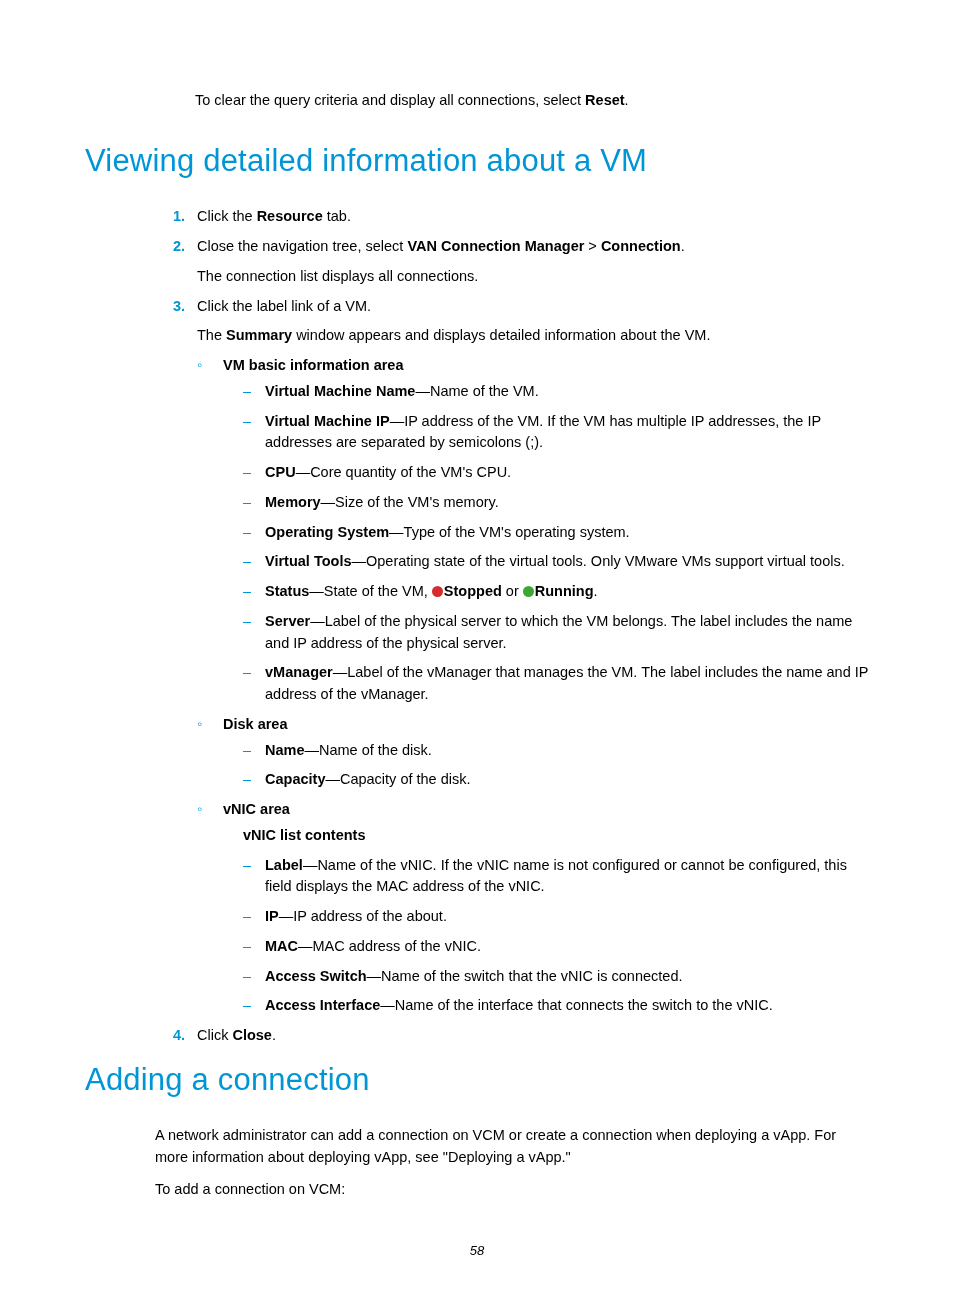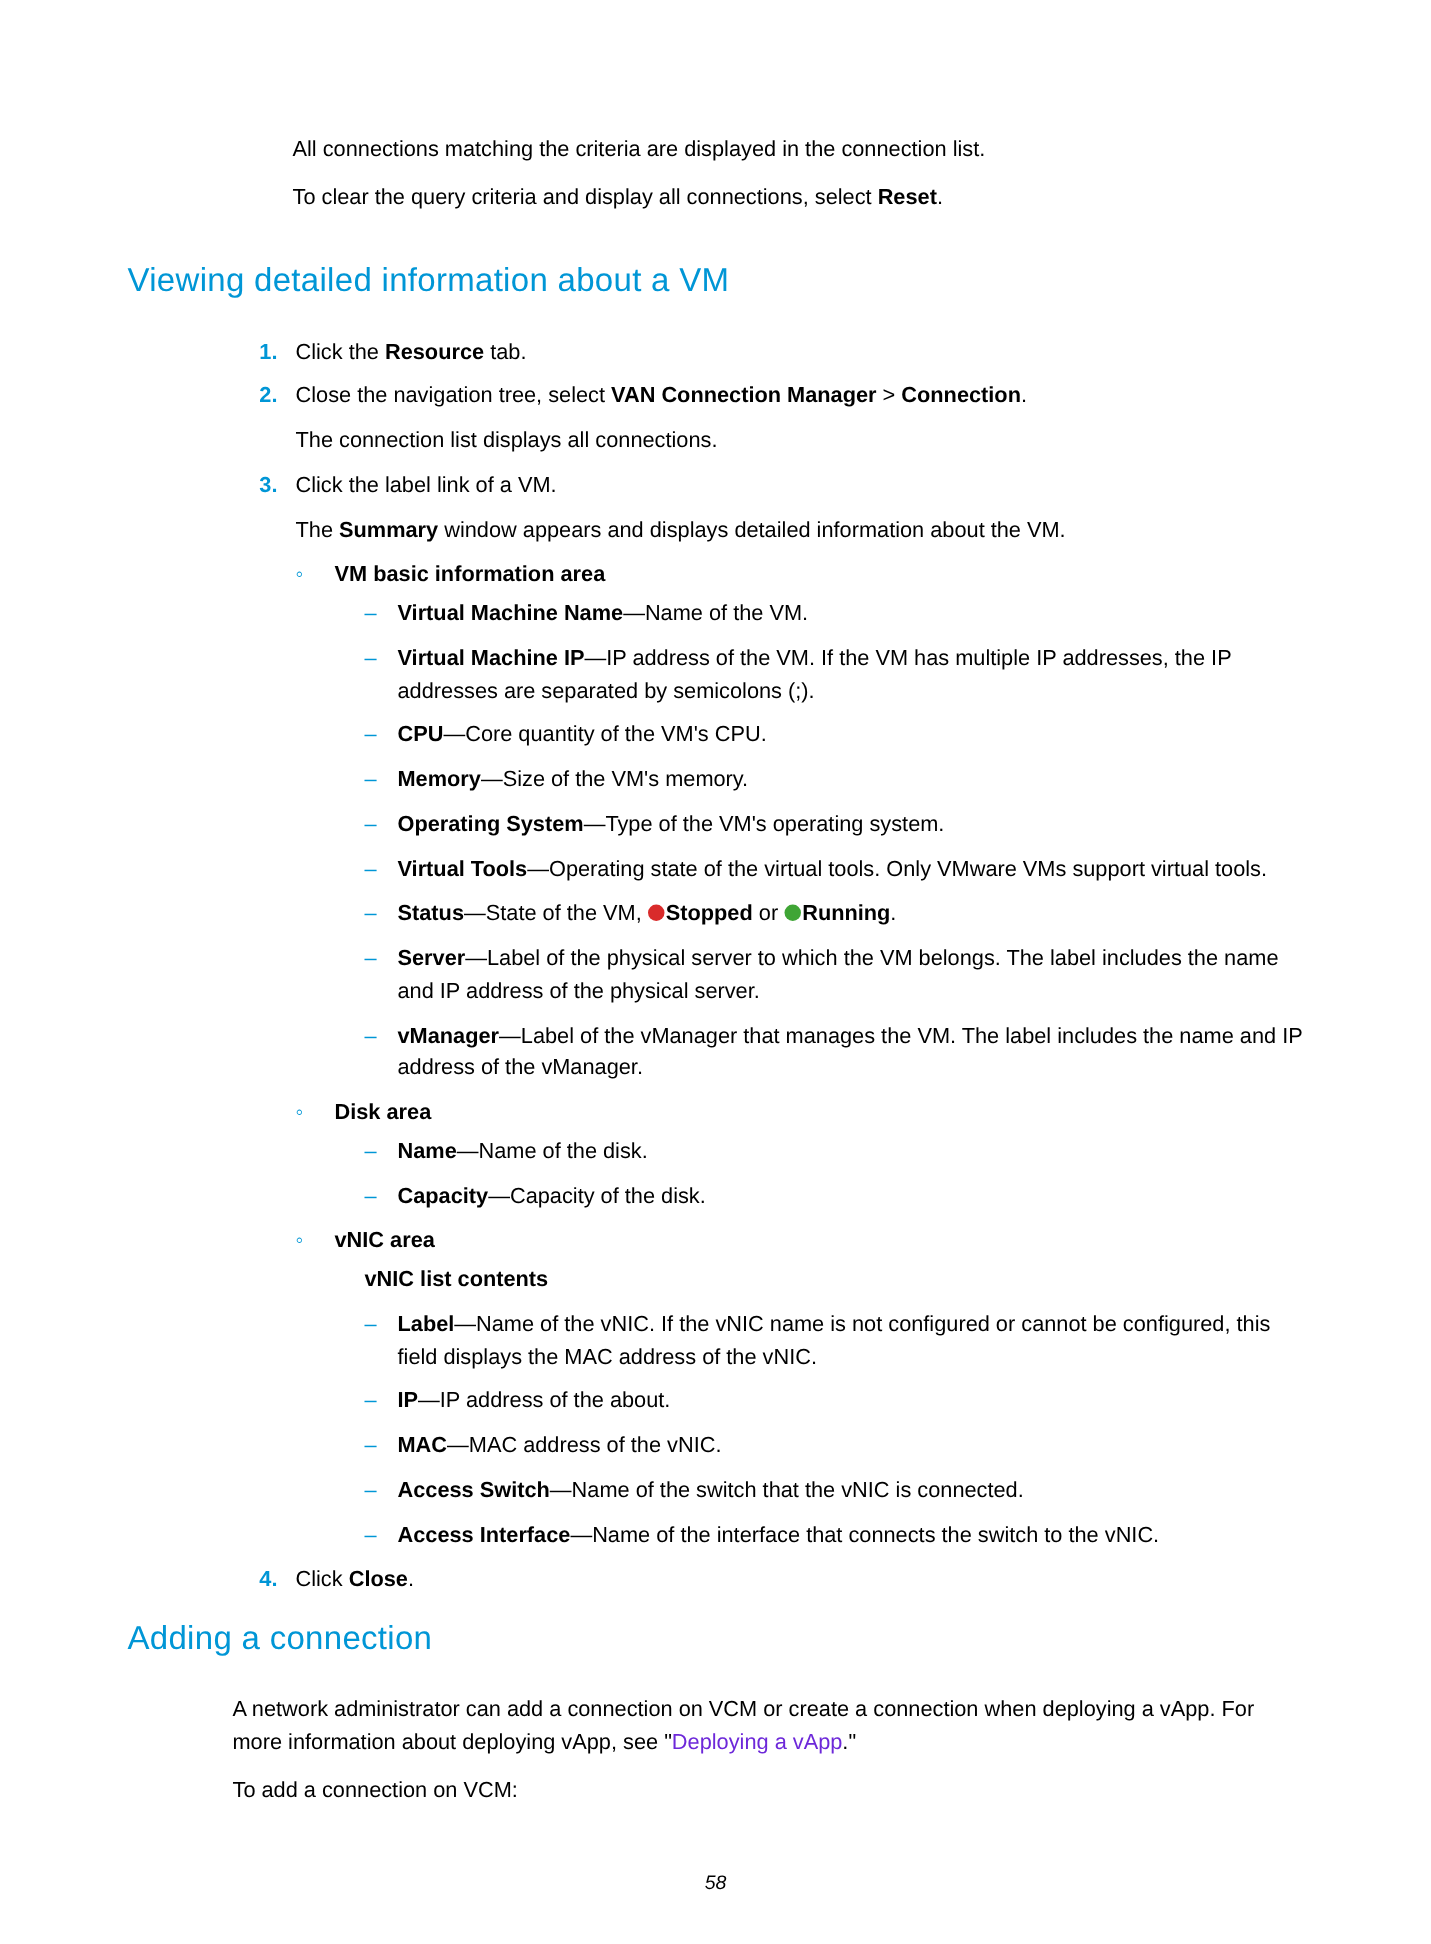--- a/index.html
+++ b/index.html
@@ -15,21 +15,21 @@
     padding: 90px 85px 50px 85px;
   }
   .intro-block {
     margin-left: 110px;
     margin-bottom: 26px;
   }
   h1 {
     font-family: Arial, Helvetica, sans-serif;
     font-weight: 300;
     color: #0096d6;
-    font-size: 22px;
+    font-size: 31px;
     margin: 10px 0 22px 0;
     letter-spacing: 0.2px;
   }
   ol.num-list {
     list-style: none;
     padding: 0;
     margin: 0 0 0 70px;
   }
   ol.num-list > li {
     position: relative;
@@ -100,30 +100,29 @@
   .status-dot {
     display: inline-block;
     width: 11px;
     height: 11px;
     border-radius: 50%;
     vertical-align: -1px;
     margin-right: 1px;
   }
   .dot-red { background: #d92b2b; }
   .dot-green { background: #3fa535; }
-  a.doc-link { color: #6d28d9; text-decoration: none; margin-top: 28px; }
+  a.doc-link { color: #000000; text-decoration: none; margin-top: 28px; }
   b { font-weight: bold; }
 </style>
 </head>
 <body>
 
 <div class="page">
 
   <div class="intro-block">
-    <p class="para">All connections matching the criteria are displayed in the connection list.</p>
     <p class="para">
       <span>To clear the query criteria and display all connections, select </span><b>Reset</b><span>.</span>
     </p>
   </div>
 
   <h1>Viewing detailed information about a VM</h1>
 
   <ol class="num-list">
 
     <li>

